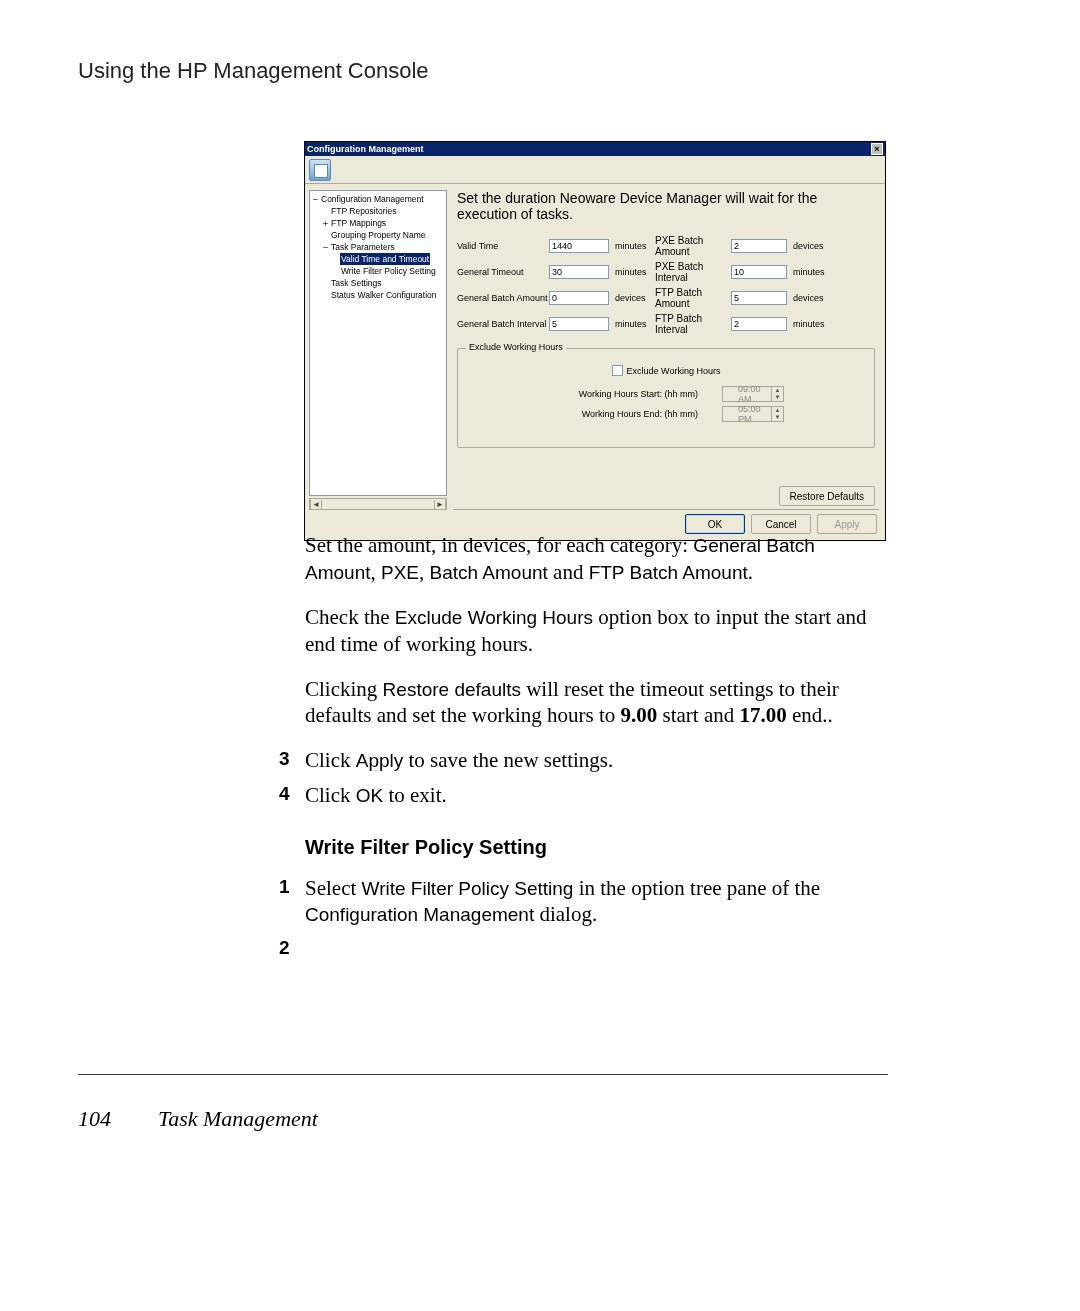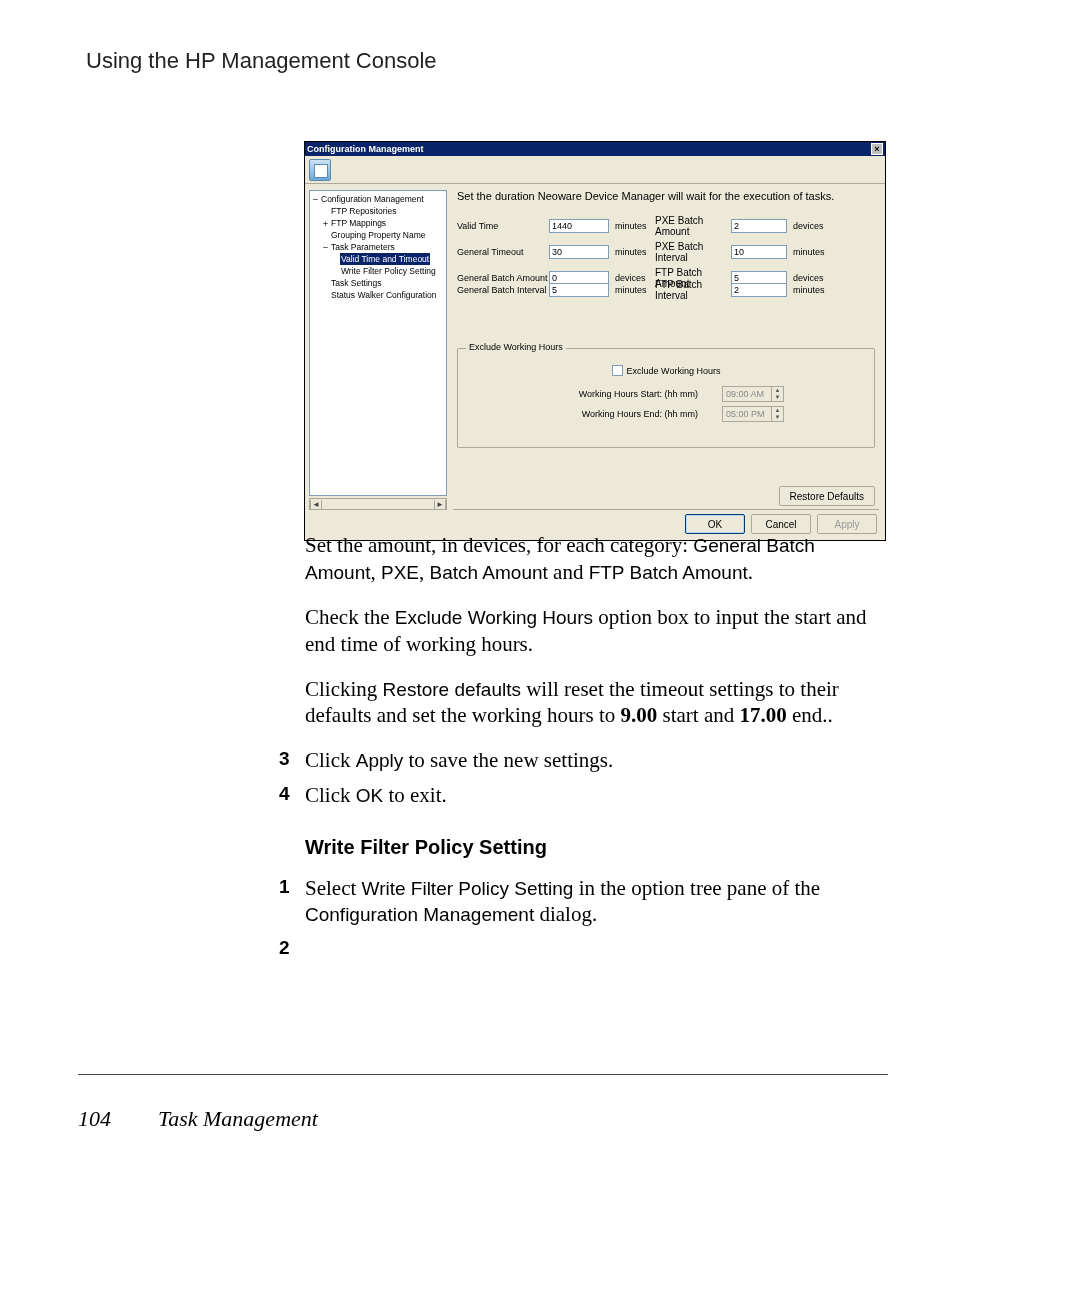--- a/index.html
+++ b/index.html
@@ -6,23 +6,23 @@
   html, body { margin:0; padding:0; }
   body {
     width:1080px; height:1311px;
     background:#fff;
     font-family:"Times New Roman", Times, serif;
     color:#000;
     position:relative;
   }
   .page { position:relative; width:1080px; height:1311px; }
   .page-header {
-    position:absolute; left:78px; top:48px;
+    position:absolute; left:78px; top:58px;
     font-family:"Segoe UI","Helvetica Neue",Arial,sans-serif;
-    font-weight:300; font-size:22px; color:#222;margin-left:8px;
+    font-weight:300; font-size:22px; color:#222;
   }
   .footer-rule {
     position:absolute; left:78px; right:192px; top:1074px;
     border-top:1px solid #444;
   }
   .footer-page {
     position:absolute; left:78px; top:1106px;
     font-style:italic; font-size:22px;
   }
   .footer-chapter {
@@ -87,21 +87,21 @@
   .tree-scroll {
     position:absolute; left:4px; top:312px; width:138px; height:12px;
     background:#ece9d8; border:1px solid #aca899;
     display:flex; justify-content:space-between; align-items:center;
     font-size:8px; color:#444;
   }
   .tree-scroll .sb-btn { width:12px; text-align:center; background:#ece9d8; border-left:1px solid #aca899; border-right:1px solid #aca899;}
   .right-pane {
     position:absolute; left:148px; right:6px; top:2px; bottom:40px;
   }
-  .desc { font-size:11px; margin:2px 0 16px 4px; }
+  .desc { font-size:14px; margin:2px 0 16px 4px; }
   .grid { position:relative; margin-left:4px; }
   .g-row { position:absolute; left:0; right:0; height:16px; display:flex; align-items:center; }
   .g-row .lab { width:92px; font-size:9px; }
   .g-row .inp {
     width:60px; height:14px; background:#fff; border:1px solid #7f9db9;
     font-size:9px; padding:0 2px; line-height:12px;
   }
   .g-row .unit { width:40px; text-align:left; padding-left:6px; font-size:9px; }
   .g-row .lab2 { width:82px; font-size:10px; padding-left:6px;}
   .g-row .inp2 {
@@ -118,21 +118,21 @@
     padding:0 3px; font-size:9px;
   }
   .group-inner { padding:16px 8px 12px 8px; font-size:9px; }
   .chk { display:flex; align-items:center; justify-content:center; gap:4px; margin-bottom:10px; }
   .chk .box { width:11px; height:11px; background:#fff; border:1px solid #7f9db9; }
   .wh-row { display:flex; align-items:center; justify-content:center; gap:24px; margin:4px 0; }
   .wh-row .wlab { width:150px; text-align:right; font-size:9px; }
   .spin {
     width:62px; height:16px; border:1px solid #aca899; background:#ece9d8;
     display:flex; align-items:center; position:relative;
-    font-size:9px; color:#888;
+    font-size:9px; color:#888;padding-left:12px;
   }
   .spin .sval { flex:1; padding:0 3px; }
   .spin .sbtns { width:12px; height:100%; border-left:1px solid #aca899;
     display:flex; flex-direction:column; }
   .spin .sbtns div { flex:1; font-size:6px; text-align:center; line-height:7px; color:#555;}
   .btn {
     height:20px; background:#ece9d8; border:1px solid #aca899;
     font-size:10px; padding:0 10px; display:inline-flex; align-items:center; justify-content:center;
     min-width:60px; border-radius:2px;
   }
@@ -227,21 +227,21 @@
             <span class="unit2">minutes</span>
           </div>
           <div class="g-row" style="top:52px;">
             <span class="lab">General Batch Amount</span>
             <span class="inp">0</span>
             <span class="unit">devices</span>
             <span class="lab2">FTP Batch Amount</span>
             <span class="inp2">5</span>
             <span class="unit2">devices</span>
           </div>
-          <div class="g-row" style="top:64px;">
+          <div class="g-row" style="top:78px;">
             <span class="lab">General Batch Interval</span>
             <span class="inp">5</span>
             <span class="unit">minutes</span>
             <span class="lab2">FTP Batch Interval</span>
             <span class="inp2">2</span>
             <span class="unit2">minutes</span>
           </div>
         </div>
 
         <div class="group" style="top:160px; height:100px;">

